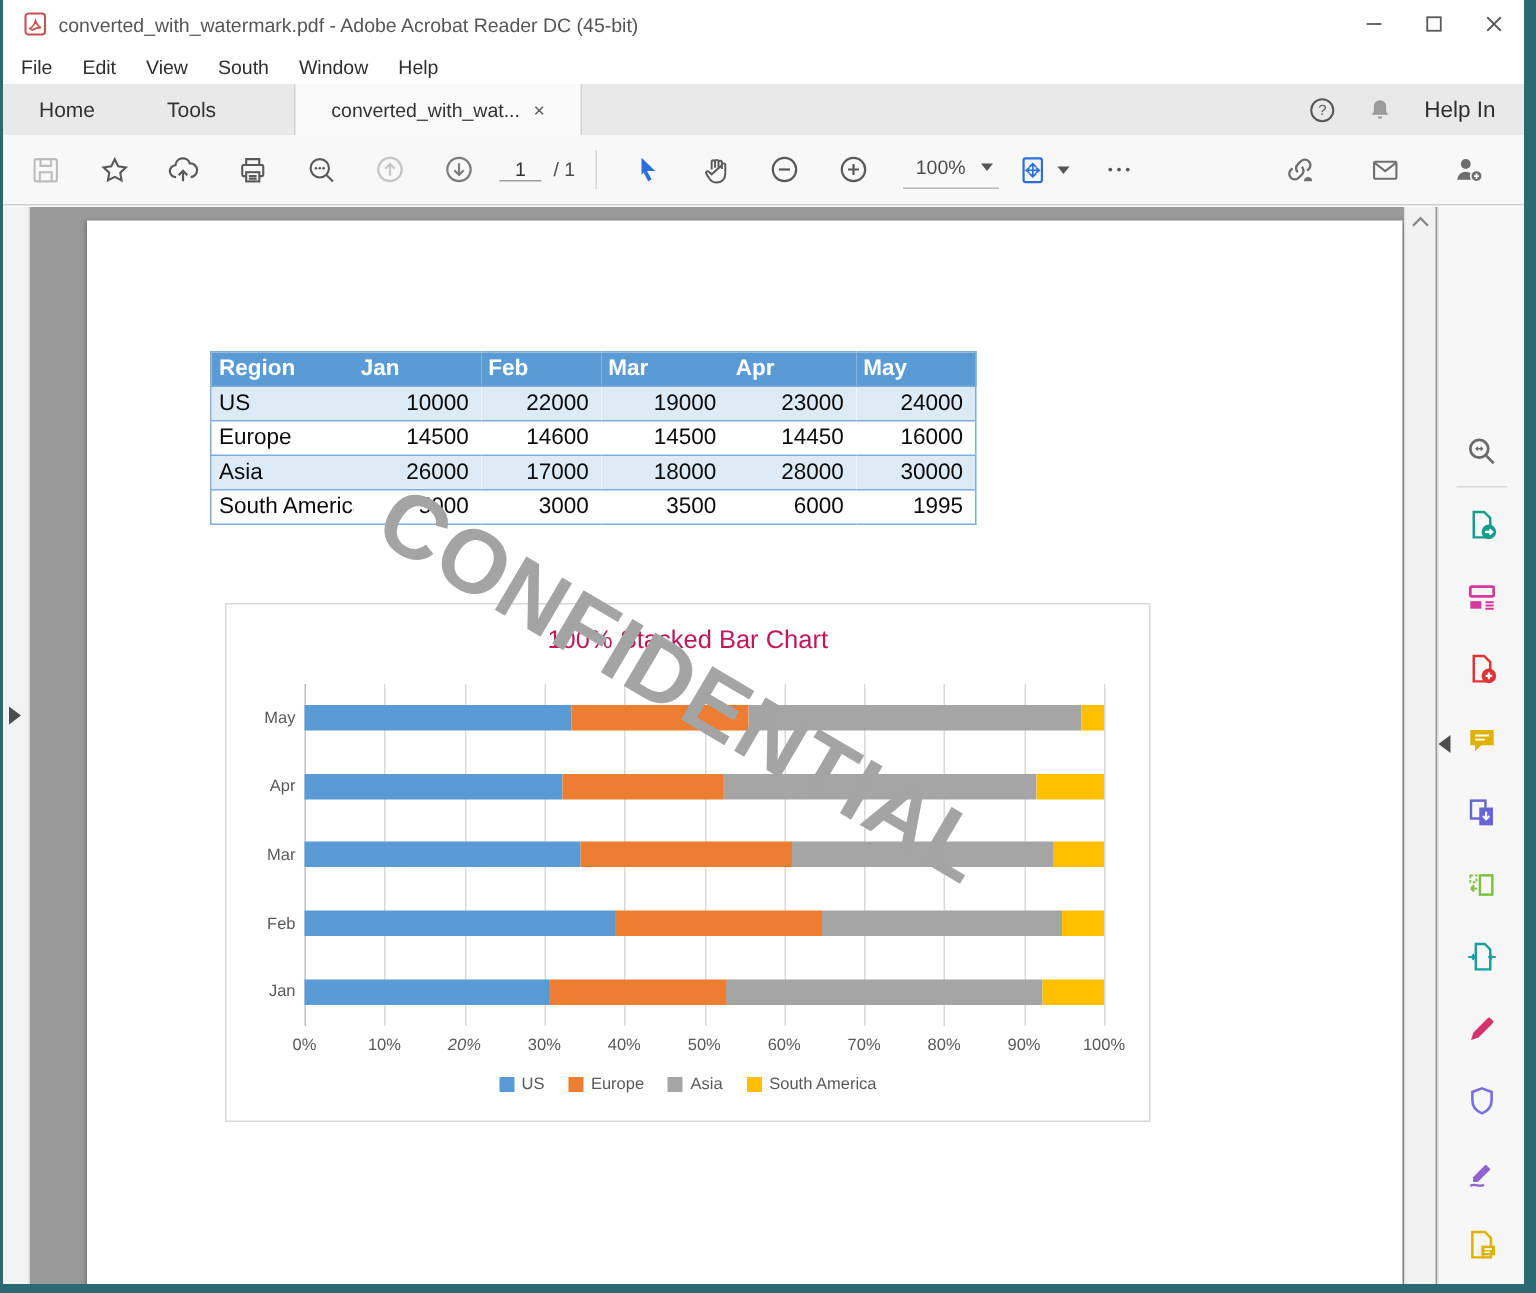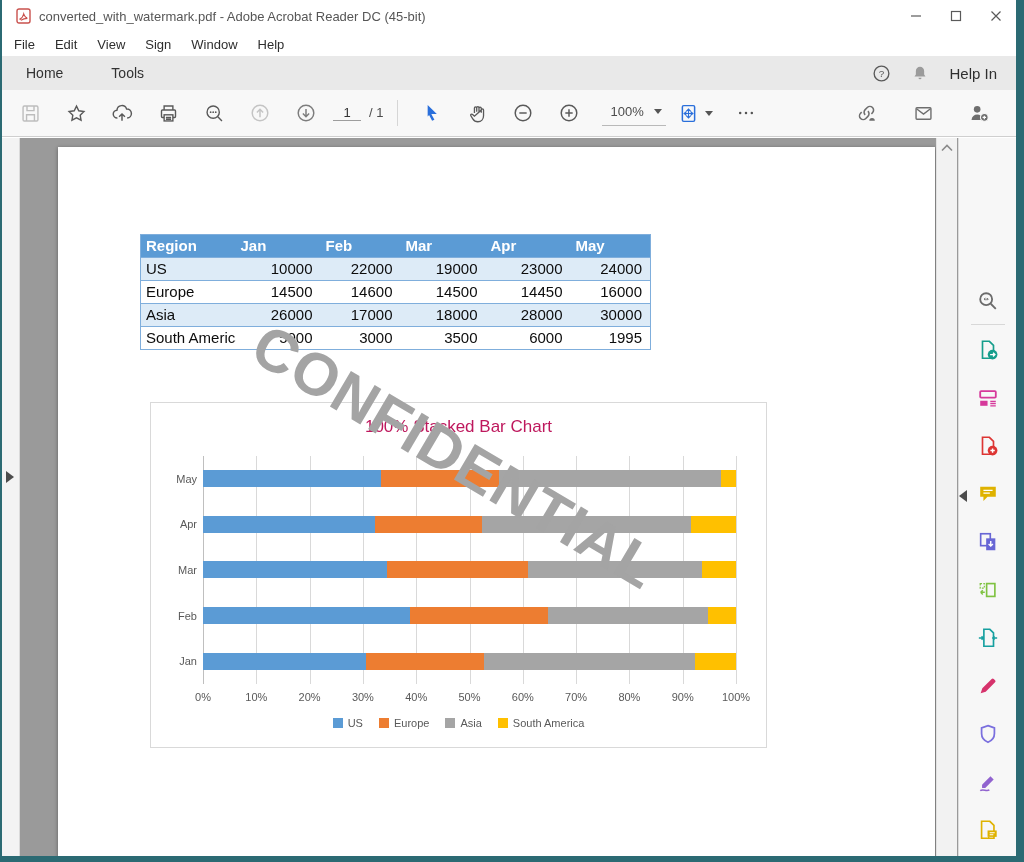--- a/index.html
+++ b/index.html
@@ -115,28 +115,32 @@
           <path d="M1.5 1.5l9 9m0-9l-9 9" stroke="#5a5a5a" stroke-width="1.2"></path>
         </svg>
       </div>
   </div>
 </div>
 
 <div id="menubar">
     <span class="menu-item">File</span>
     <span class="menu-item">Edit</span>
     <span class="menu-item">View</span>
-    <span class="menu-item">Sign</span>
+    <span class="menu-item">South</span>
     <span class="menu-item">Window</span>
     <span class="menu-item">Help</span>
   </div>
 
 <div id="tabbar">
   <div class="tab">Home</div>
   <div class="tab">Tools</div>
+  <div class="tab-active">
+    <span>converted_with_wat...</span>
+    <span class="tab-close">×</span>
+  </div>
 </div>
 <div id="tabbar-right">
   <span>
       <svg width="19" height="19" viewBox="0 0 24 24">
         <circle cx="12" cy="12" r="9.3" fill="none" stroke="#595959" stroke-width="1.7"></circle>
         <text x="12" y="16.4" text-anchor="middle" font-size="12.5" fill="#595959" font-family="Liberation Sans, sans-serif">?</text>
       </svg>
     </span>
   <span>
       <svg width="18" height="19" viewBox="0 0 24 24">
@@ -371,21 +375,21 @@
       <div id="chart-cats">
           <div class="cat-label">May</div>
           <div class="cat-label">Apr</div>
           <div class="cat-label">Mar</div>
           <div class="cat-label">Feb</div>
           <div class="cat-label">Jan</div>
         </div>
       <div id="chart-ticks">
           <span class="tick-label" style="left: 0%;">0%</span>
           <span class="tick-label" style="left: 10%; text-align: center;">10%</span>
-          <span class="tick-label" style="left: 20%;">20%</span>
+          <span class="tick-label" style="left: 20%; font-style: italic;">20%</span>
           <span class="tick-label" style="left: 30%;">30%</span>
           <span class="tick-label" style="left: 40%;">40%</span>
           <span class="tick-label" style="left: 50%;">50%</span>
           <span class="tick-label" style="left: 60%;">60%</span>
           <span class="tick-label" style="left: 70%;">70%</span>
           <span class="tick-label" style="left: 80%; text-align: right;">80%</span>
           <span class="tick-label" style="left: 90%;">90%</span>
           <span class="tick-label" style="left: 100%;">100%</span>
         </div>
       <div id="chart-legend">

